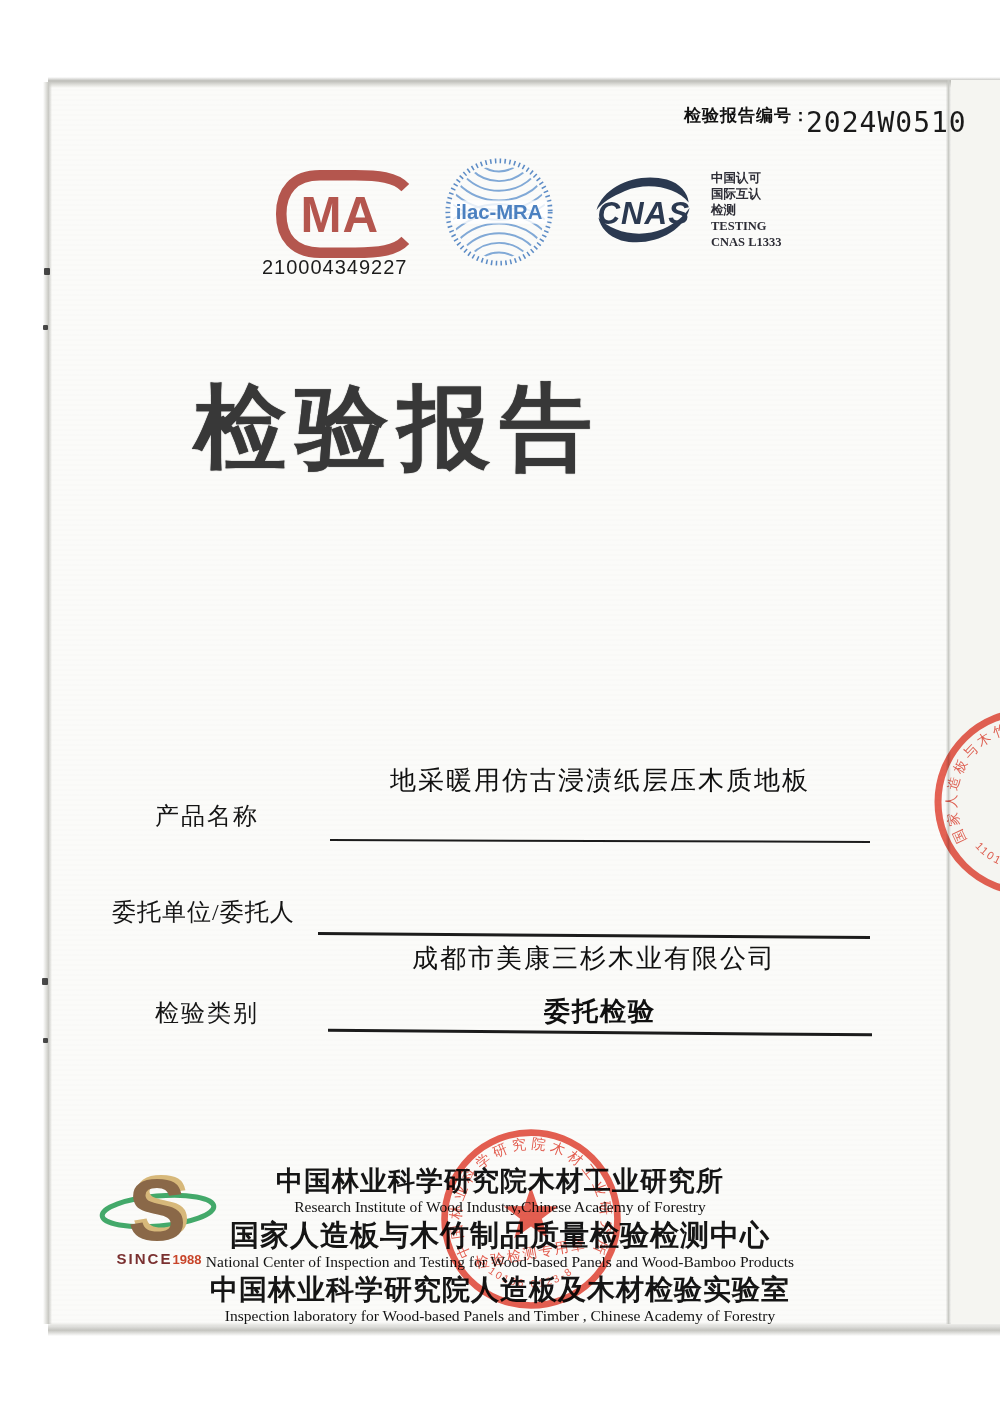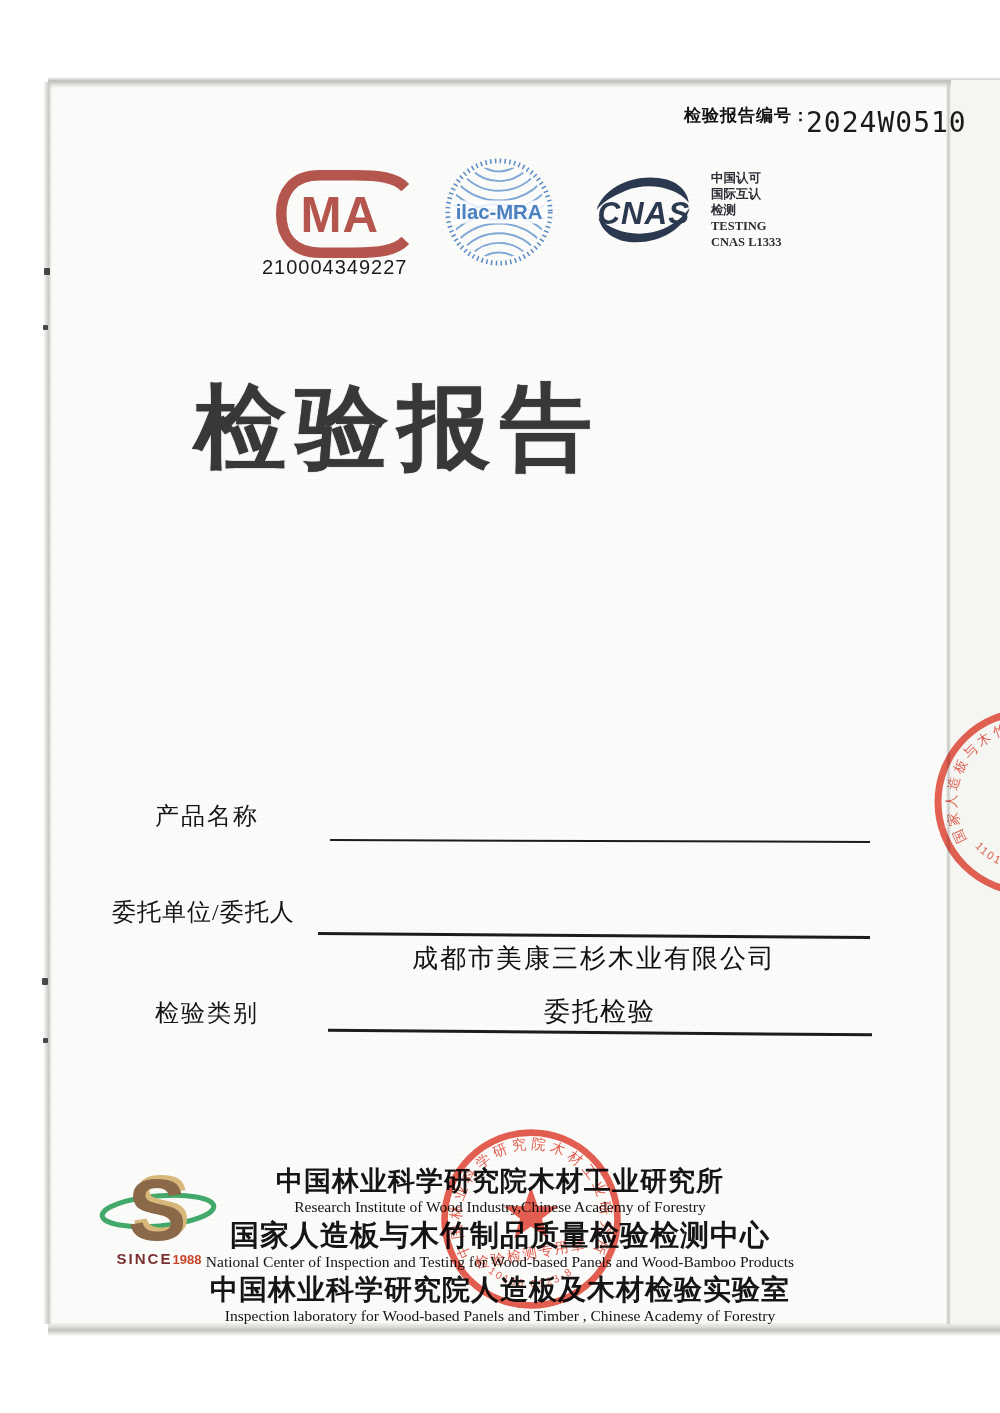--- a/index.html
+++ b/index.html
@@ -119,28 +119,29 @@
     <div>中国认可</div>
     <div>国际互认</div>
     <div>检测</div>
     <div>TESTING</div>
     <div>CNAS L1333</div>
   </div>
 
   <div class="title-cn">检验报告</div>
 
   <div class="fld-label" style="left:155px;top:800px;">产品名称</div>
+  <div class="fld-value" style="left:330px;top:763px;width:540px;">地采暖用仿古浸渍纸层压木质地板</div>
   <div class="uline" style="left:330px;top:840px;width:540px;height:2px;transform:rotate(.2deg);"></div>
 
   <div class="fld-label" style="left:112px;top:896px;letter-spacing:1px;">委托单位/委托人</div>
   <div class="fld-value" style="left:320px;top:941px;width:548px;">成都市美康三杉木业有限公司</div>
   <div class="uline" style="left:318px;top:934px;width:552px;height:3px;transform:rotate(.4deg);"></div>
 
   <div class="fld-label" style="left:155px;top:997px;">检验类别</div>
-  <div class="fld-value" style="left:330px;top:994px;width:540px;">委托检验</div>
+  <div class="fld-value" style="left:330px;top:994px;width:540px;font-weight:bold;">委托检验</div>
   <div class="uline" style="left:328px;top:1031px;width:544px;height:2.5px;transform:rotate(.5deg);"></div>
 
   <div class="footer-block">
     <div class="f-cn f-cn1">中国林业科学研究院木材工业研究所</div>
     <div class="f-en">Research Institute of Wood Industry,Chinese Academy of Forestry</div>
     <div class="f-cn f-cn2">国家人造板与木竹制品质量检验检测中心</div>
     <div class="f-en">National Center of Inspection and Testing for Wood-based Panels and Wood-Bamboo Products</div>
     <div class="f-cn f-cn3">中国林业科学研究院人造板及木材检验实验室</div>
     <div class="f-en">Inspection laboratory for Wood-based Panels and Timber , Chinese Academy of Forestry</div>
   </div>

